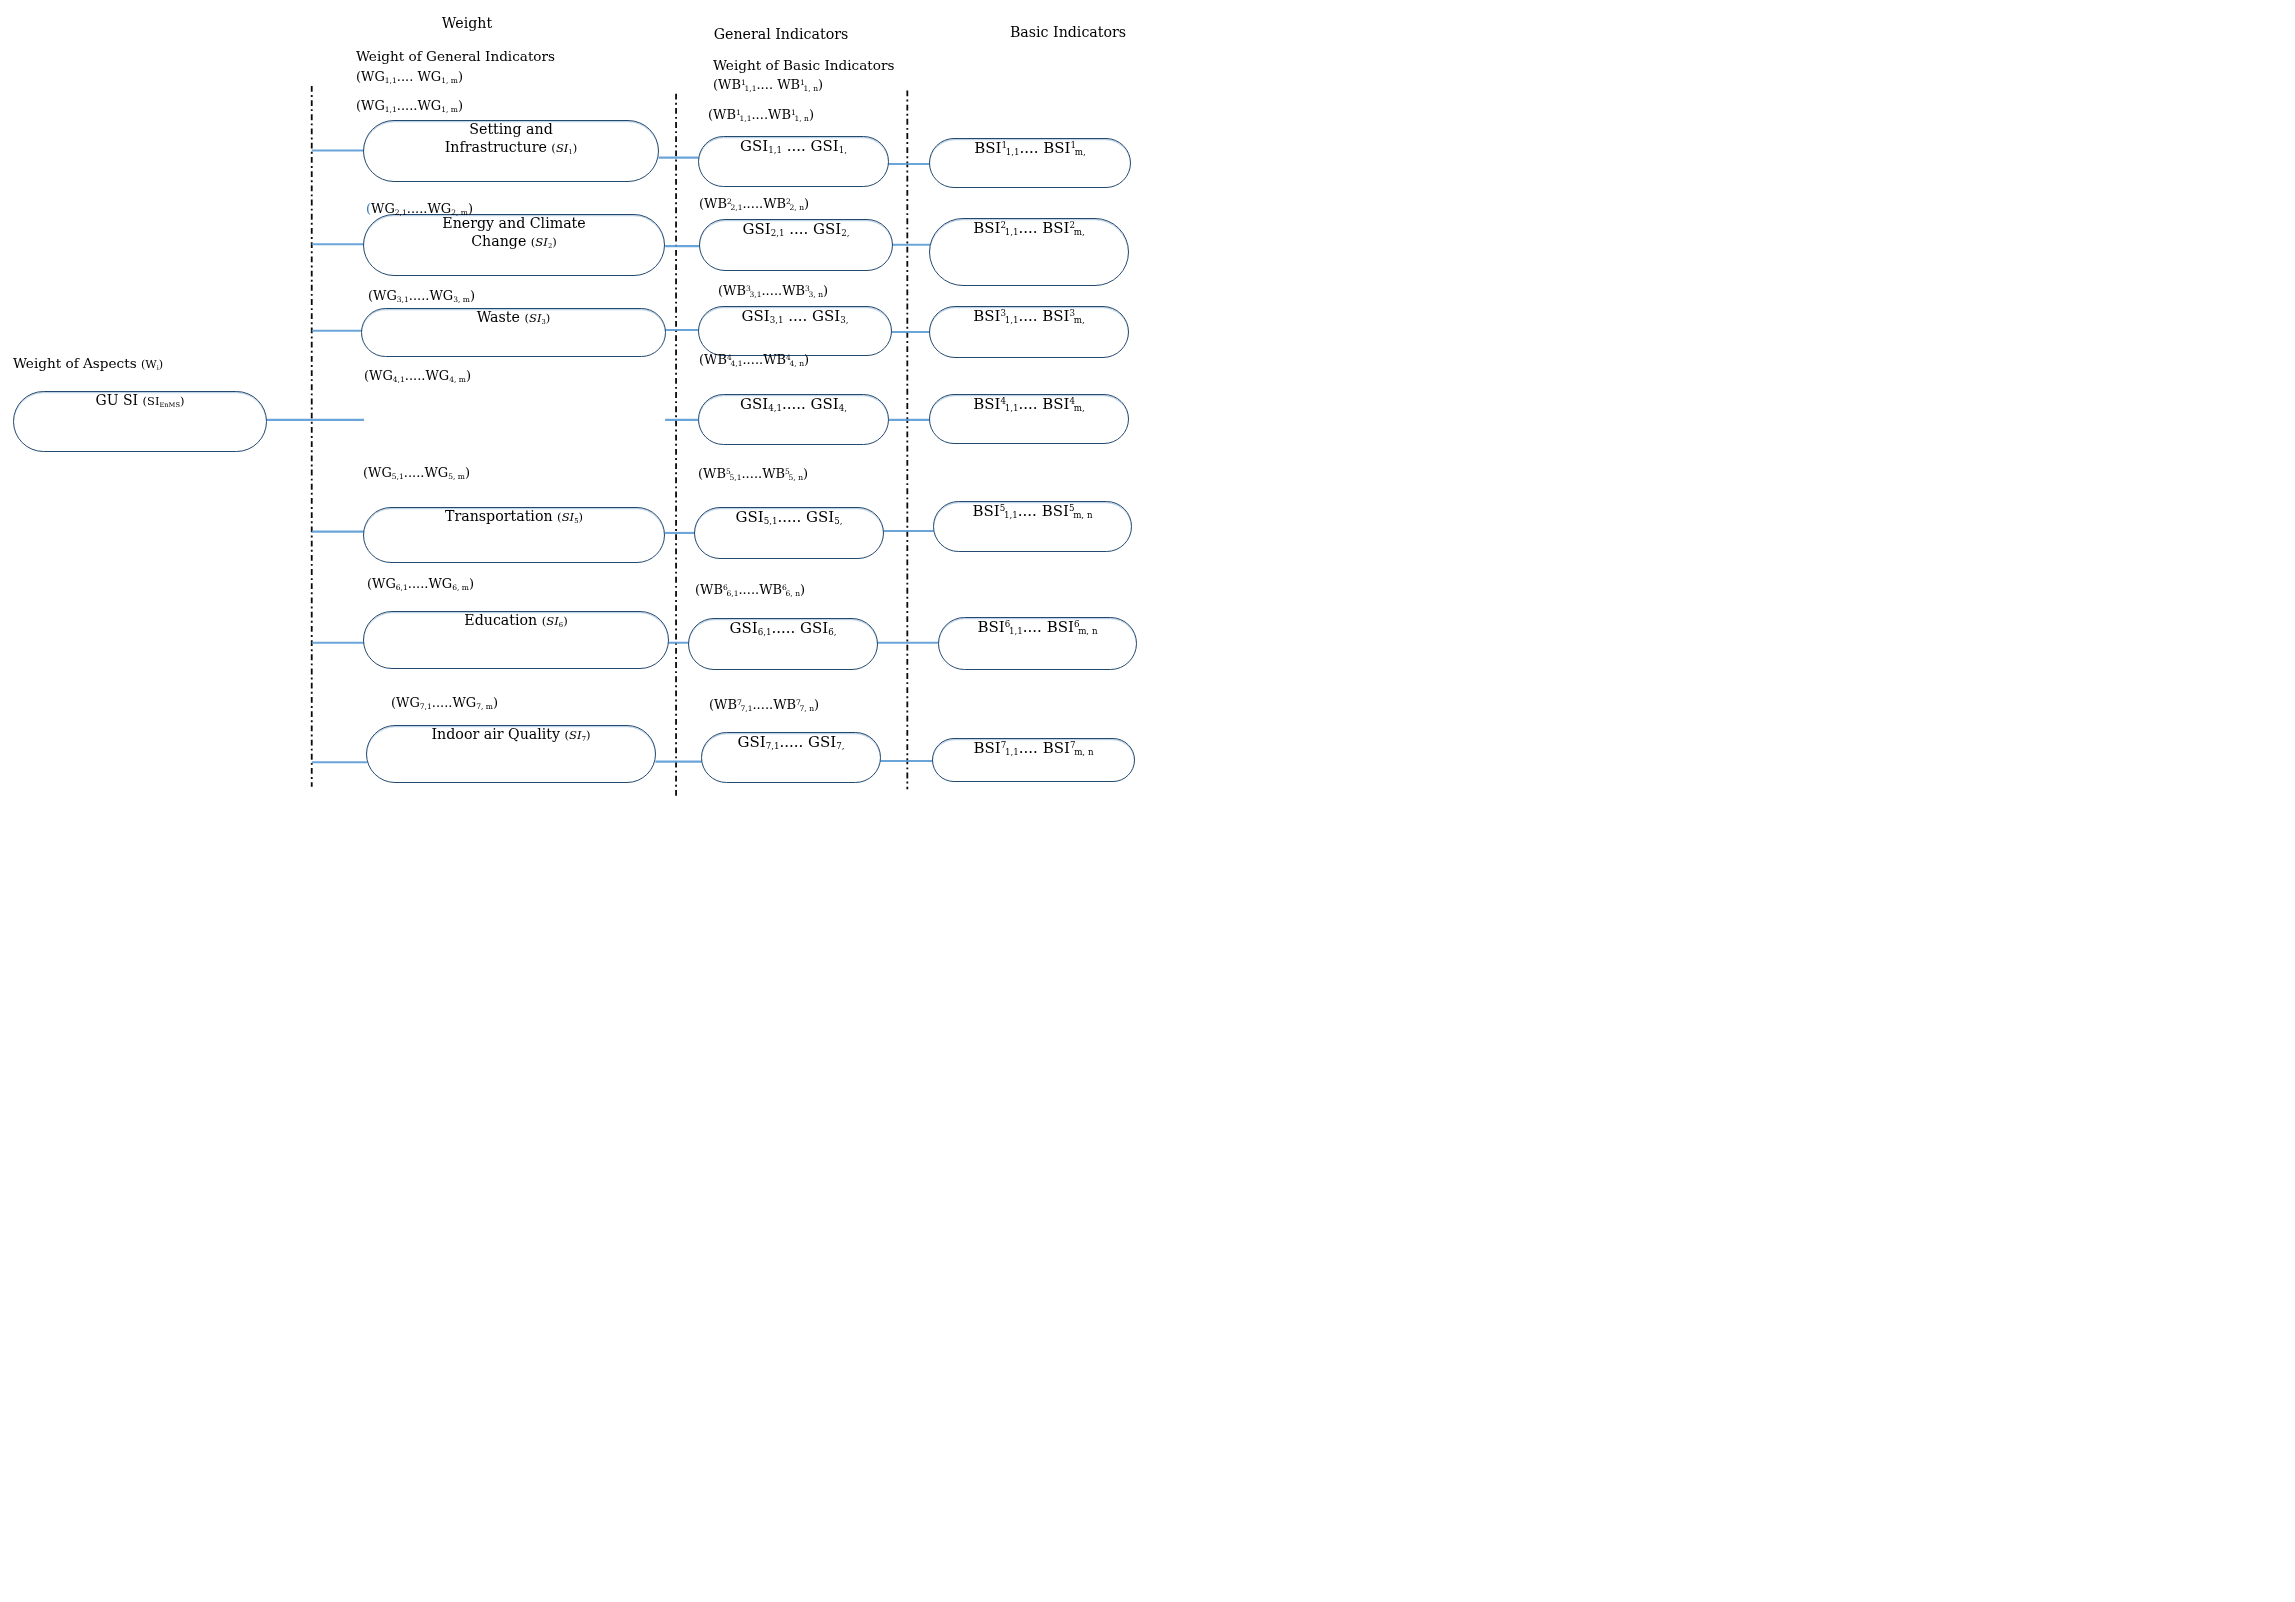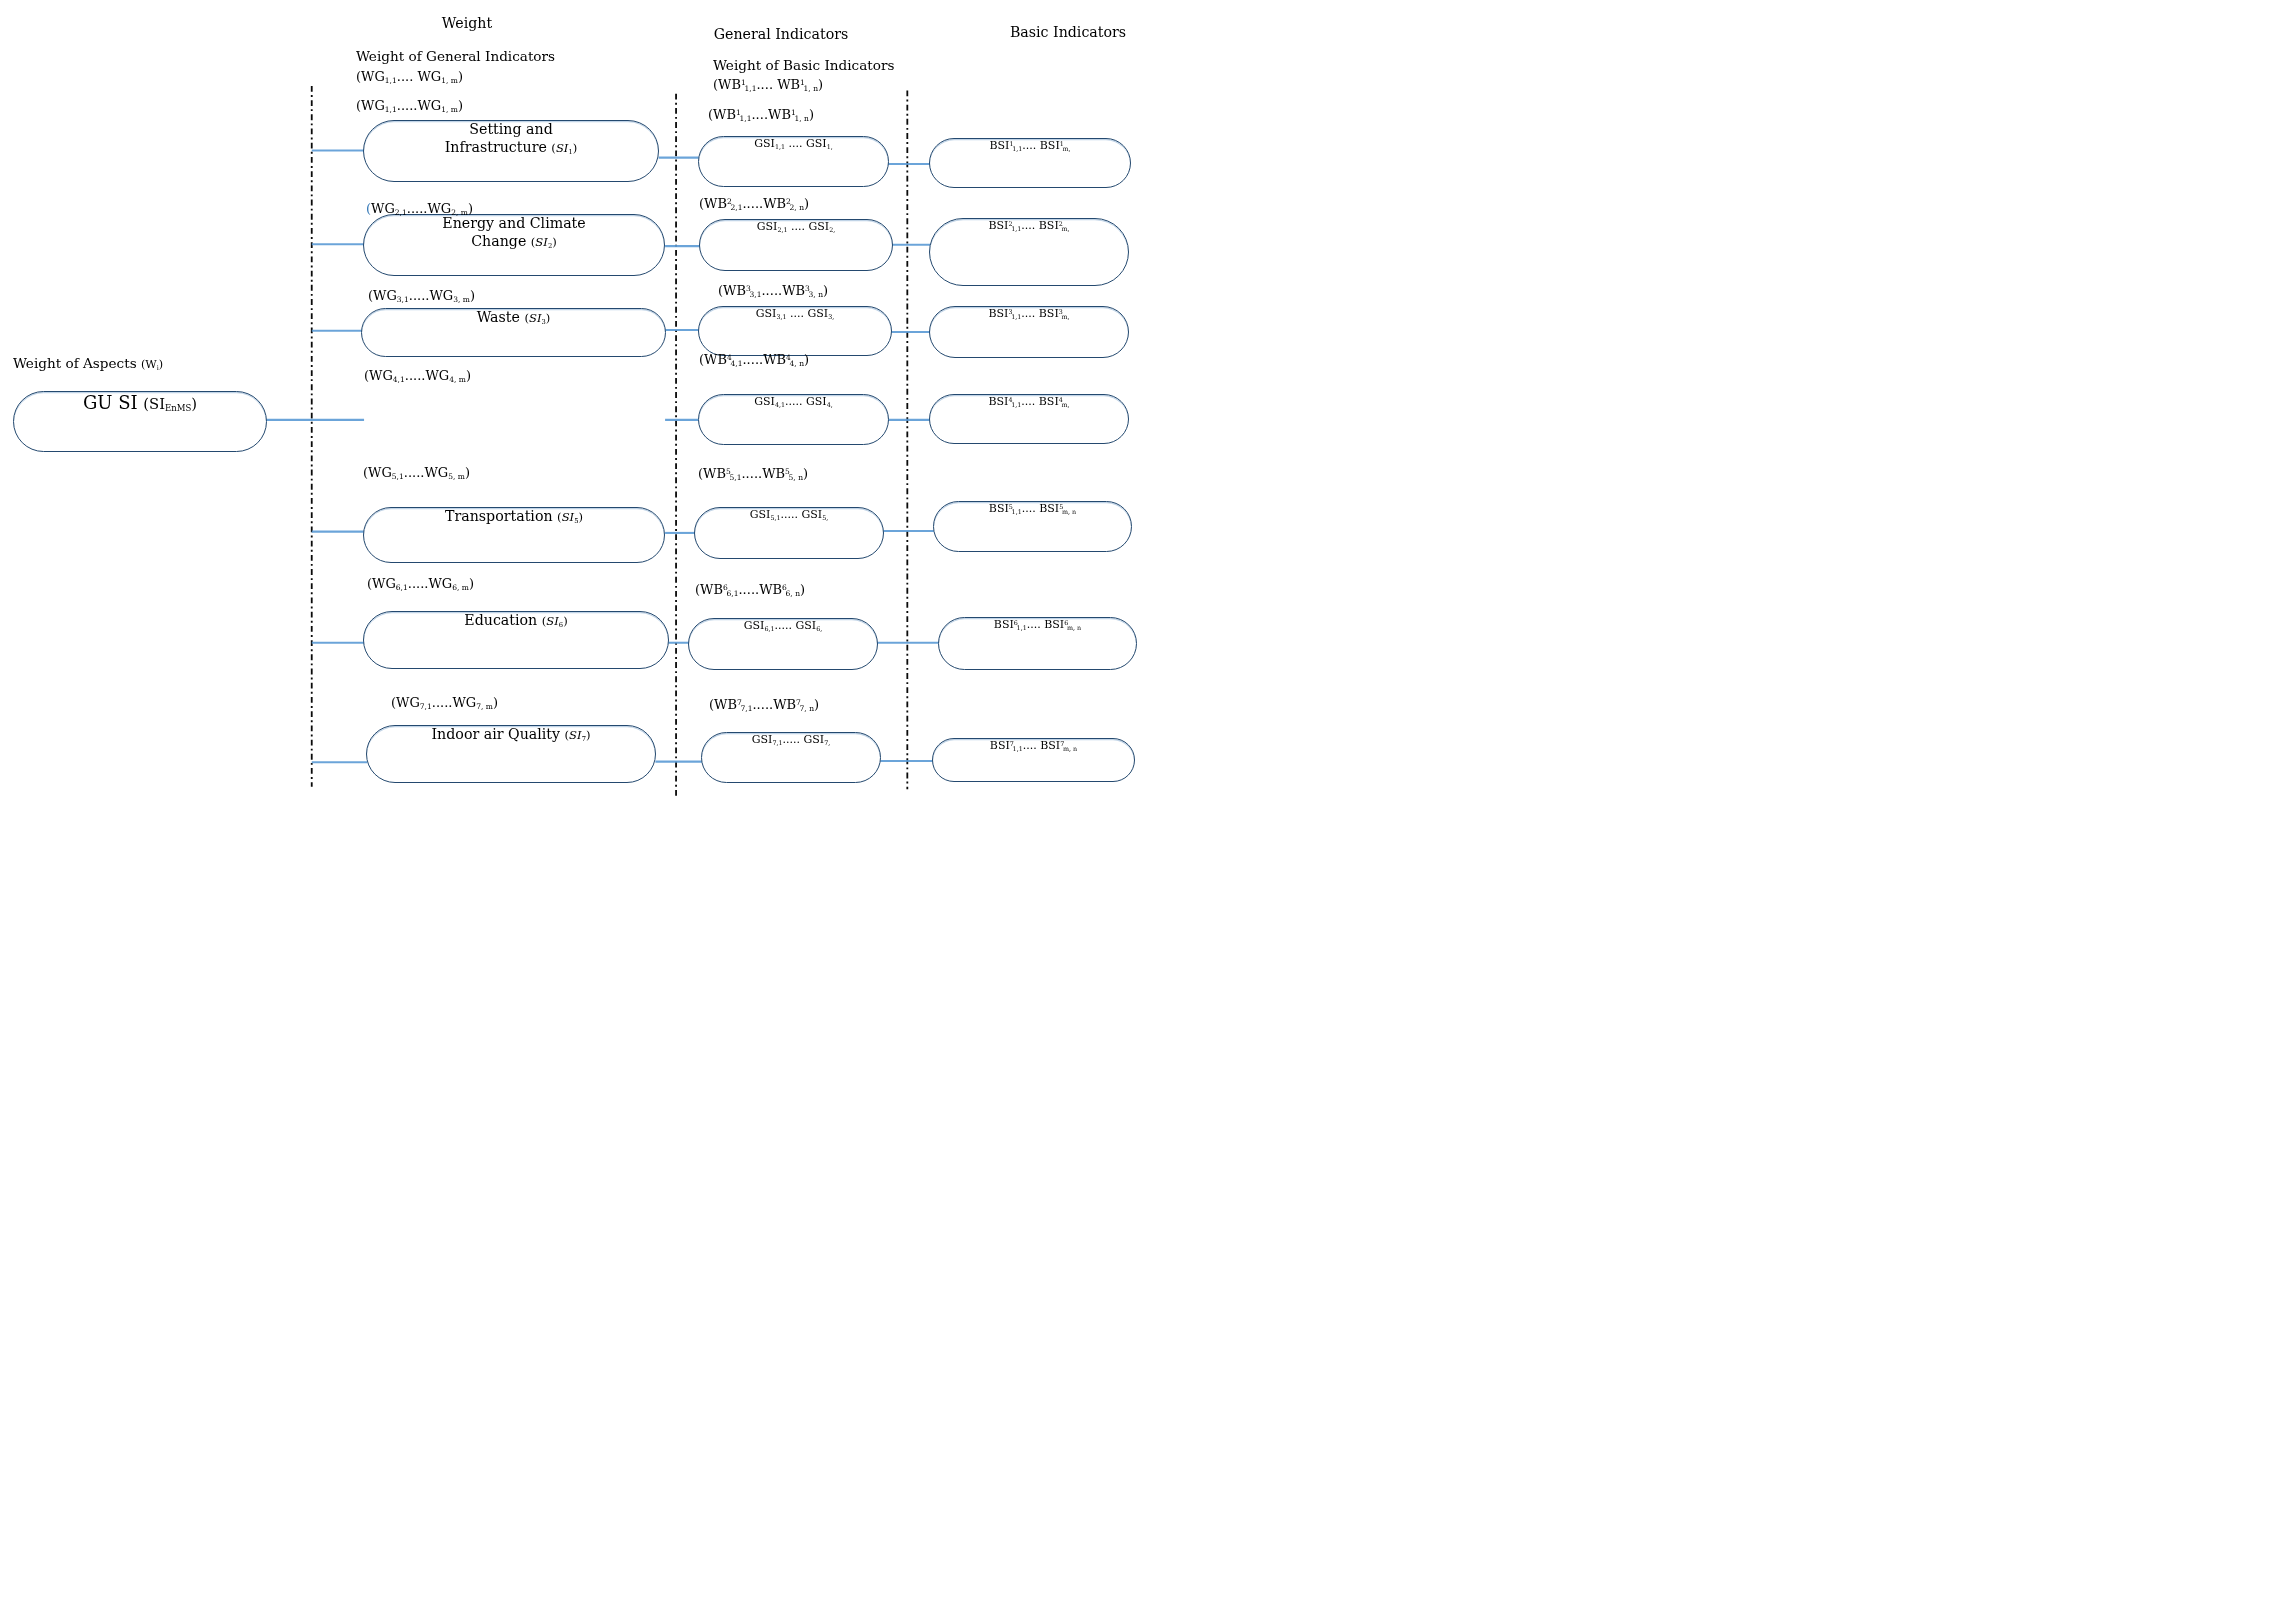--- a/index.html
+++ b/index.html
@@ -21,22 +21,22 @@
     position:absolute;z-index:2;
     border:1.7px solid #24496f;
     border-radius:646px;
     background:#ffffff;
     display:flex;align-items:flex-start;justify-content:center;
     text-align:center;
     box-sizing:border-box;
     box-shadow:inset 0 1.3px 0 rgba(140,175,210,.55);
   }
   .aspect-txt{font-size:14.2px;line-height:1.25;}
-  .node-txt{font-size:11px;}
-  .root-txt{font-size:18px;}
+  .node-txt{font-size:15px;}
+  .root-txt{font-size:14px;}
   #canvas sub{font-size:58%;vertical-align:-0.28em;}
   #canvas sup{font-size:58%;vertical-align:0.52em;}
   #canvas sup + sub{margin-left:-1.3px;}
   .sm{font-size:82%;}
   .bp{color:#2E74B5;}
 </style>
 </head>
 <body>
 
 <div id="canvas">

